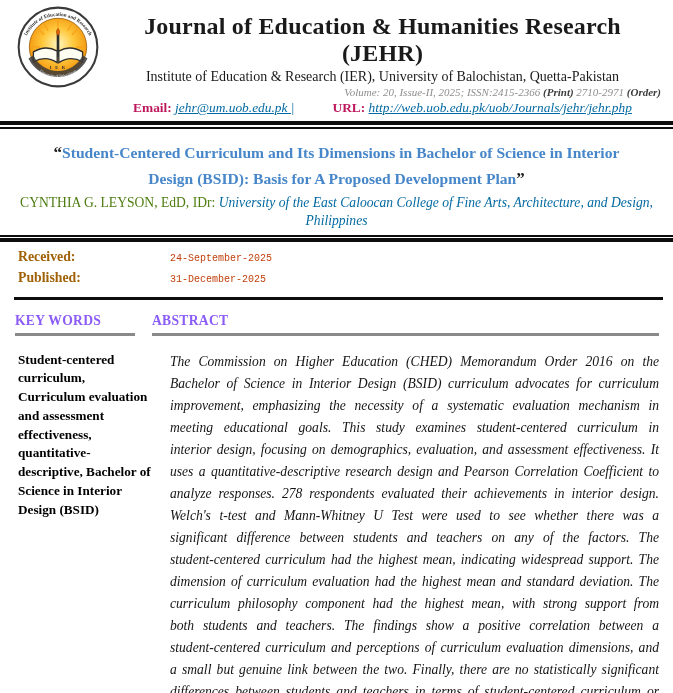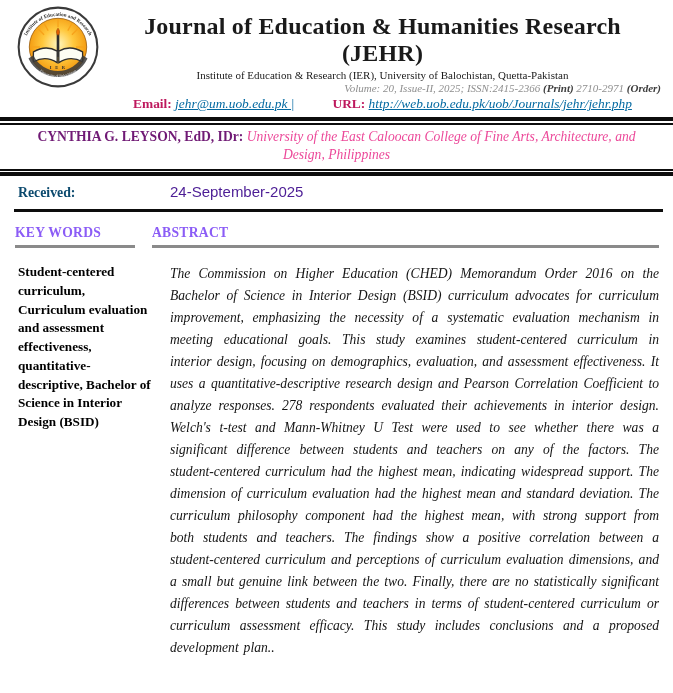--- a/index.html
+++ b/index.html
@@ -10,21 +10,21 @@
     color: #1a1a1a;
     position: relative;
   }
   .page { width: 673px; height: 693px; }
 
   
   .journal-header { position: relative; padding: 8px 10px 0 10px; min-height: 82px; }
   .logo-wrap { position: absolute; left: 17px; top: 6px; width: 82px; height: 82px; }
   .header-text { margin-left: 92px; text-align: center; }
   .journal-title { font-size: 24px; font-weight: bold; letter-spacing: 0.2px; padding-top: 5px; }
-  .journal-institute { font-size: 11px; margin-top: 2px; }
+  .journal-institute { font-size: 14px; margin-top: 2px; }
   .volume-line {
     font-size: 11px; font-style: italic; color: #8e8e8e;
     text-align: right; padding-right: 2px; margin-top: 1px;
   }
   .volume-line .vol-bold { color: #3d3d3d; font-weight: bold; text-align: right; }
   .contact-line { font-size: 13.4px; margin-top: 2px; padding-bottom: 5px; }
   .contact-label { font-weight: bold; color: #be185d; }
   .contact-link {
     color: #0369a1; font-style: italic; text-decoration: underline; cursor: pointer;
   }
@@ -39,32 +39,32 @@
   .article-title {
     margin: 11px 40px 0 40px; text-align: center;
     font-size: 15.6px; font-weight: bold; line-height: 1.5;
     color: #4787c9;
   }
   .article-title .quote { color: #1c1c1c; font-size: 17px; }
   .author-line {
     margin: 3px 16px 0 16px; text-align: center;
     font-size: 13.6px; line-height: 1.35;
   }
-  .author-name { font-weight: bold; color: #701a75; }
-  .author-affiliation { font-style: italic; color: #ec4899; }
+  .author-name { font-weight: normal; color: #4d7c0f; }
+  .author-affiliation { font-style: italic; color: #0369a1; }
 
   
   .dates-block { margin: 7px 0 0 18px; }
   .date-row { display: flex; align-items: baseline; height: 21.5px; }
   .date-label {
-    width: 152px; font-weight: bold; font-size: 13.8px; color: #0c4a6e;
+    width: 152px; font-weight: bold; font-size: 13.8px; color: #a16207;
     font-family: "Liberation Serif", serif;
   }
   .date-value {
-    font-family: Liberation Sans, sans-serif; font-size: 15px; color: #4c1d95;
+    font-family: Liberation Mono, monospace; font-size: 10px; color: #c2410c;
   }
 
   
   .section-headers { display: flex; margin: 13px 0 0 0; }
   .kw-header-cell { width: 120px; margin-left: 15px; }
   .ab-header-cell { flex: 1; margin-left: 17px; margin-right: 14px; }
   .section-header-label {
     font-size: 13.6px; font-weight: bold; color: #8b5cf6; letter-spacing: 0.3px;
     padding-bottom: 4px; border-bottom: 3px solid #8a8a8a; display: block;
   }
@@ -134,29 +134,34 @@
       <div class="contact-line">
         <span class="contact-label">Email:</span>
         <a class="contact-link">jehr@um.uob.edu.pk |</a><span class="contact-gap"></span><span class="contact-label">URL:</span>
         <a class="contact-link">http://web.uob.edu.pk/uob/Journals/jehr/jehr.php</a>
       </div>
     </div>
   </header>
 
   <div class="rule-double-a"></div>
 
+  <div class="article-title"><span class="quote">“</span><span>Student-Centered Curriculum and Its Dimensions in Bachelor of Science in Interior Design (BSID): Basis for A Proposed Development Plan</span><span class="quote">”</span></div>
 
   <div class="author-line"><span class="author-name">CYNTHIA G. LEYSON, EdD, IDr:</span> <span class="author-affiliation">University of the East Caloocan College of Fine Arts, Architecture, and Design, Philippines</span></div>
 
   <div class="rule-double-b"></div>
 
   <div class="dates-block">
     <div class="date-row">
       <span class="date-label">Received:</span>
       <span class="date-value">24-September-2025</span>
+    </div>
+    <div class="date-row">
+      <span class="date-label">Published:</span>
+      <span class="date-value">31-December-2025</span>
     </div>
   </div>
 
   <div class="rule-thick"></div>
 
   <div class="section-headers">
     <div class="kw-header-cell">
       <span class="section-header-label">KEY WORDS</span>
     </div>
     <div class="ab-header-cell">

